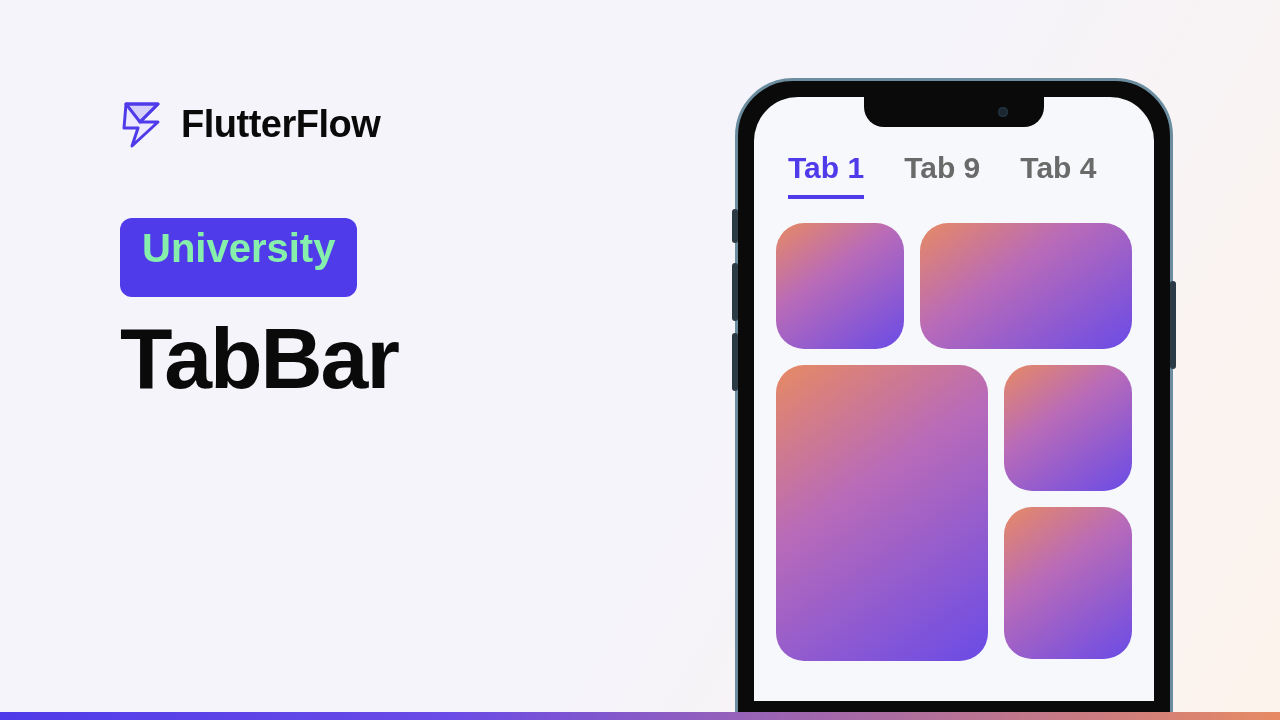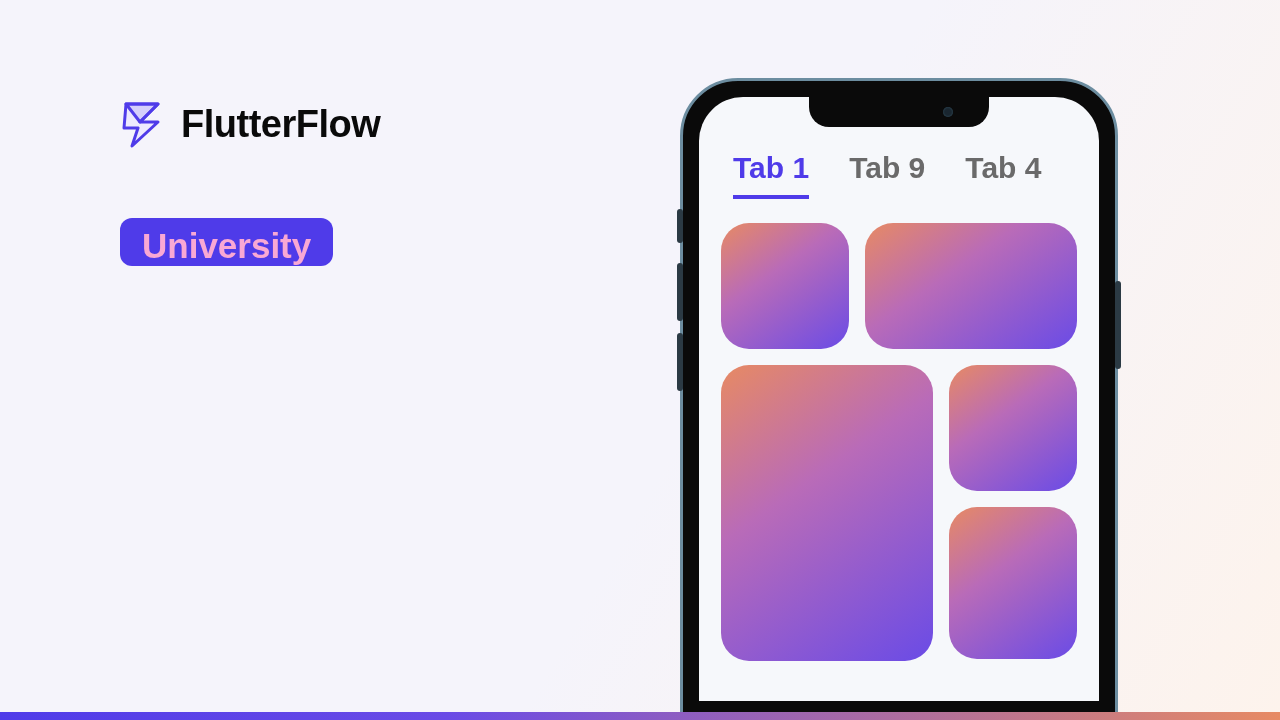--- a/index.html
+++ b/index.html
@@ -24,39 +24,39 @@
     font-weight: 800;
     letter-spacing: -0.5px;
     color: #0a0a0a;
   }
   .logo-icon svg { display:block; }
 
   .badge {
     display: inline-block;
     margin-top: 70px;
     background: #4f3be9;
-    color: #f9a8d4;
-    font-size: 35px;
+    color: #86efac;
+    font-size: 40px;
     font-weight: 600;
-    padding: 8px 22px 0;
+    padding: 8px 22px 26px;
     border-radius: 12px;
   }
   .title {
     margin-top: 16px;
     font-size: 86px;
     font-weight: 800;
     letter-spacing: -2px;
     color: #0a0a0a;
     line-height: 1.05;
   }
 
   
   .phone-wrap {
     position: absolute;
-    left: 680px; top: 78px;
+    left: 735px; top: 78px;
     width: 438px;
   }
   .phone {
     width: 438px; height: 642px; 
     background: #0a0a0a;
     border: 3px solid #6c8da0;
     border-radius: 58px 58px 0 0;
     padding: 16px;
     position: relative;
   }
@@ -142,20 +142,21 @@
           <g fill="none" stroke="#4f3be9" stroke-width="3" stroke-linejoin="round">
             <path d="M6 4 L38 4 L20 22 L38 22 L12 46 L18 28 L4 28 Z" fill="#ede9fe"></path>
             <path d="M6 4 L38 4 L20 22 Z" fill="#4f3be9" fill-opacity="0.15"></path>
           </g>
         </svg>
       </span>
       <span class="brand-name">FlutterFlow</span>
     </div>
 
     <div class="badge">University</div>
+    <div class="title">TabBar</div>
   </div>
 
   <div class="phone-wrap">
     <div class="phone">
       <div class="side-btn left1"></div>
       <div class="side-btn left2"></div>
       <div class="side-btn left3"></div>
       <div class="side-btn right1"></div>
 
       <div class="screen">

